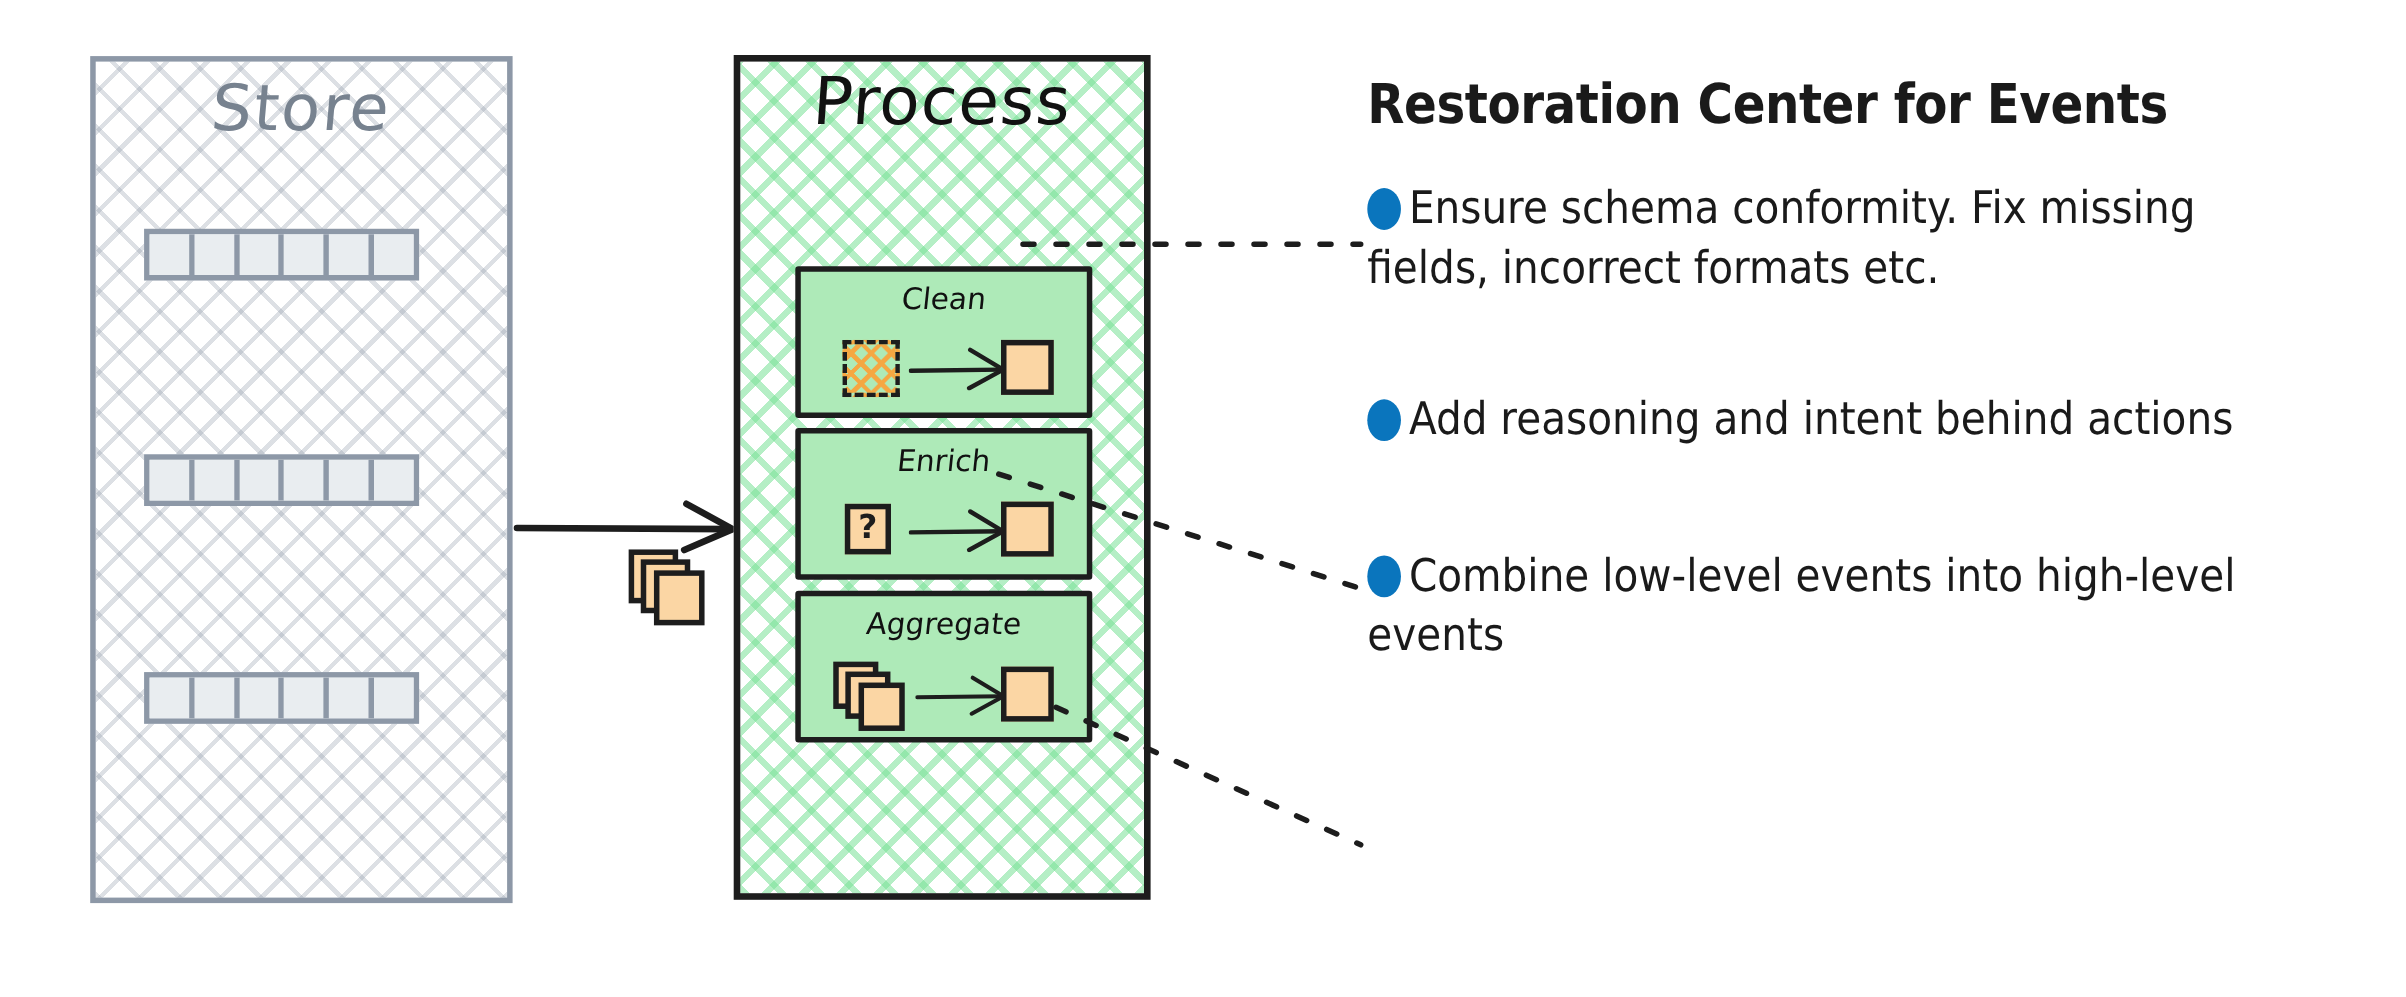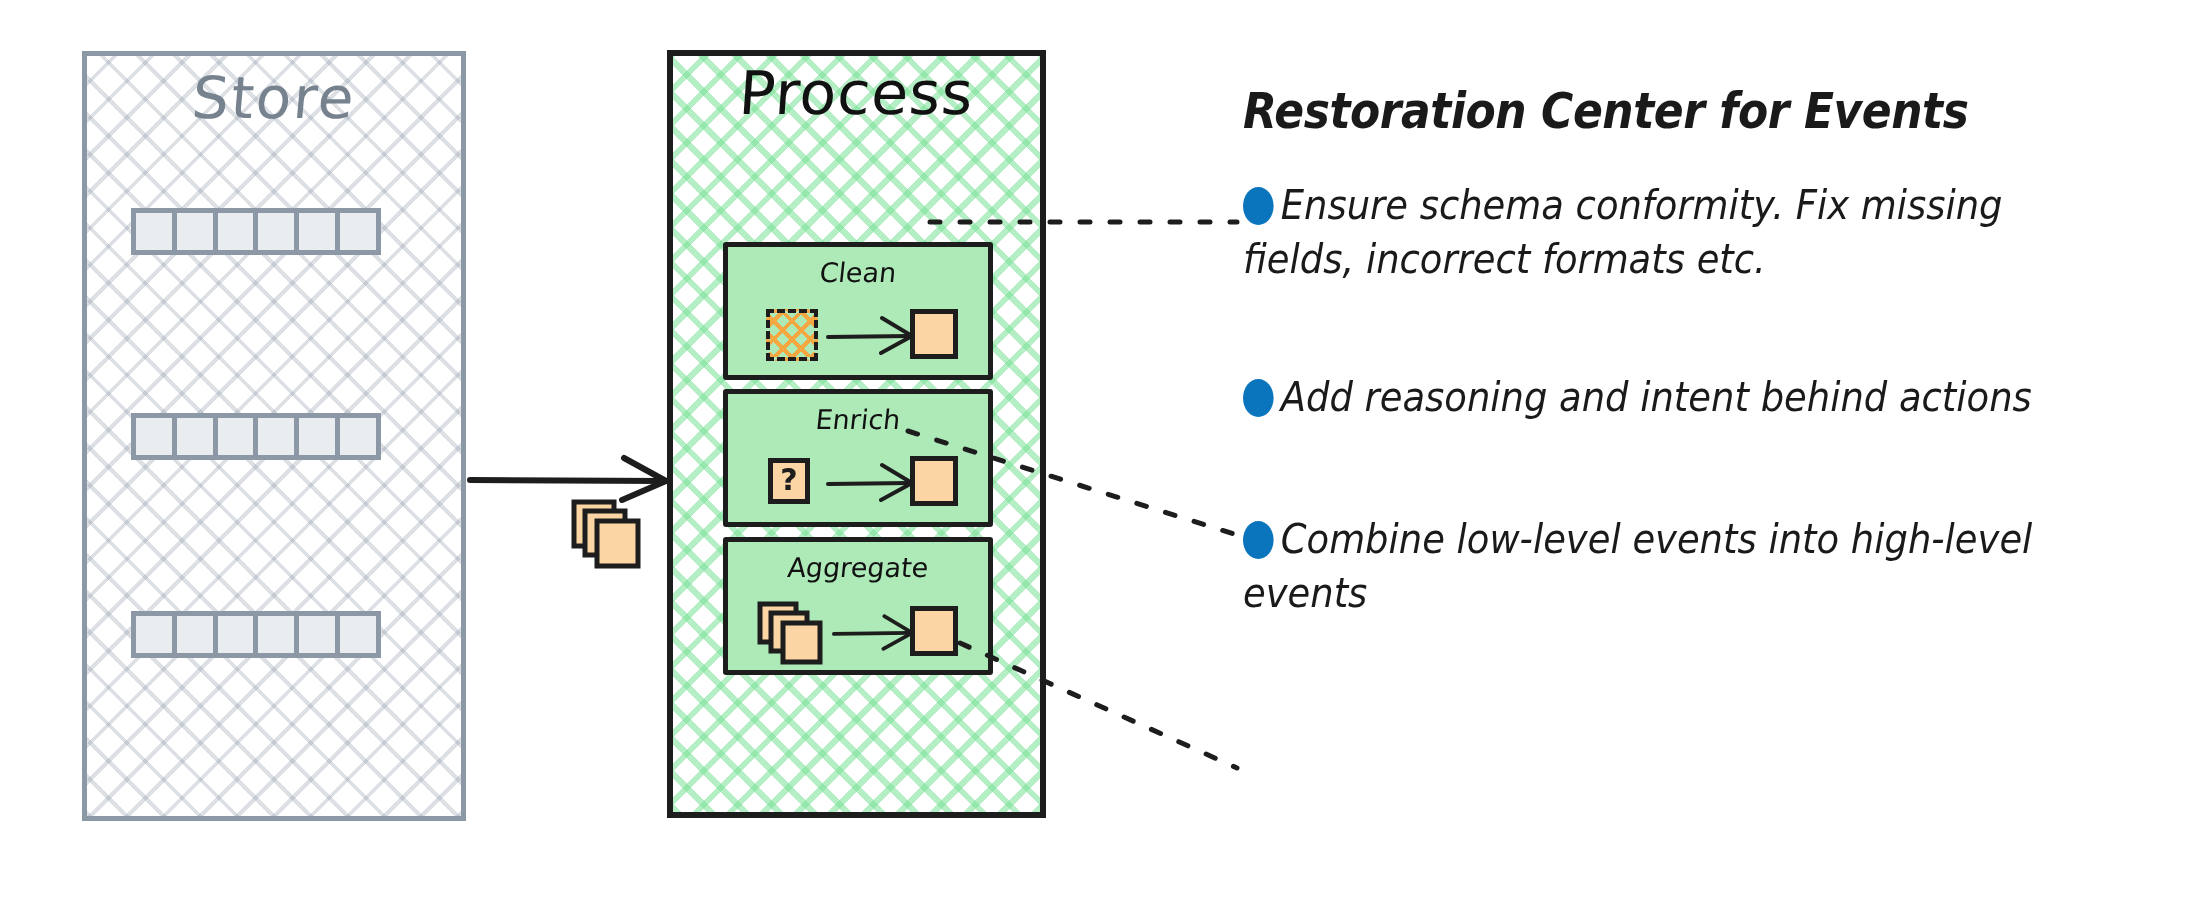--- a/index.html
+++ b/index.html
@@ -174,23 +174,22 @@
     color: #1d1d1d;
     line-height: 1;
     padding-bottom: 2px;
     box-sizing: border-box;
   }
 
   
   .notes {
     position: absolute;
     left: 1243px;
-    top: 82px;
+    top: 66px;
     width: 900px;
-    font-style: italic;
   }
   .notes-title {
     font-family: "DejaVu Sans", sans-serif;
     font-weight: 700;
     font-size: 50px;
     letter-spacing: -0.5px;
     color: #1a1a1a;
     transform: scaleX(0.88);
     transform-origin: left center;
     white-space: nowrap;

